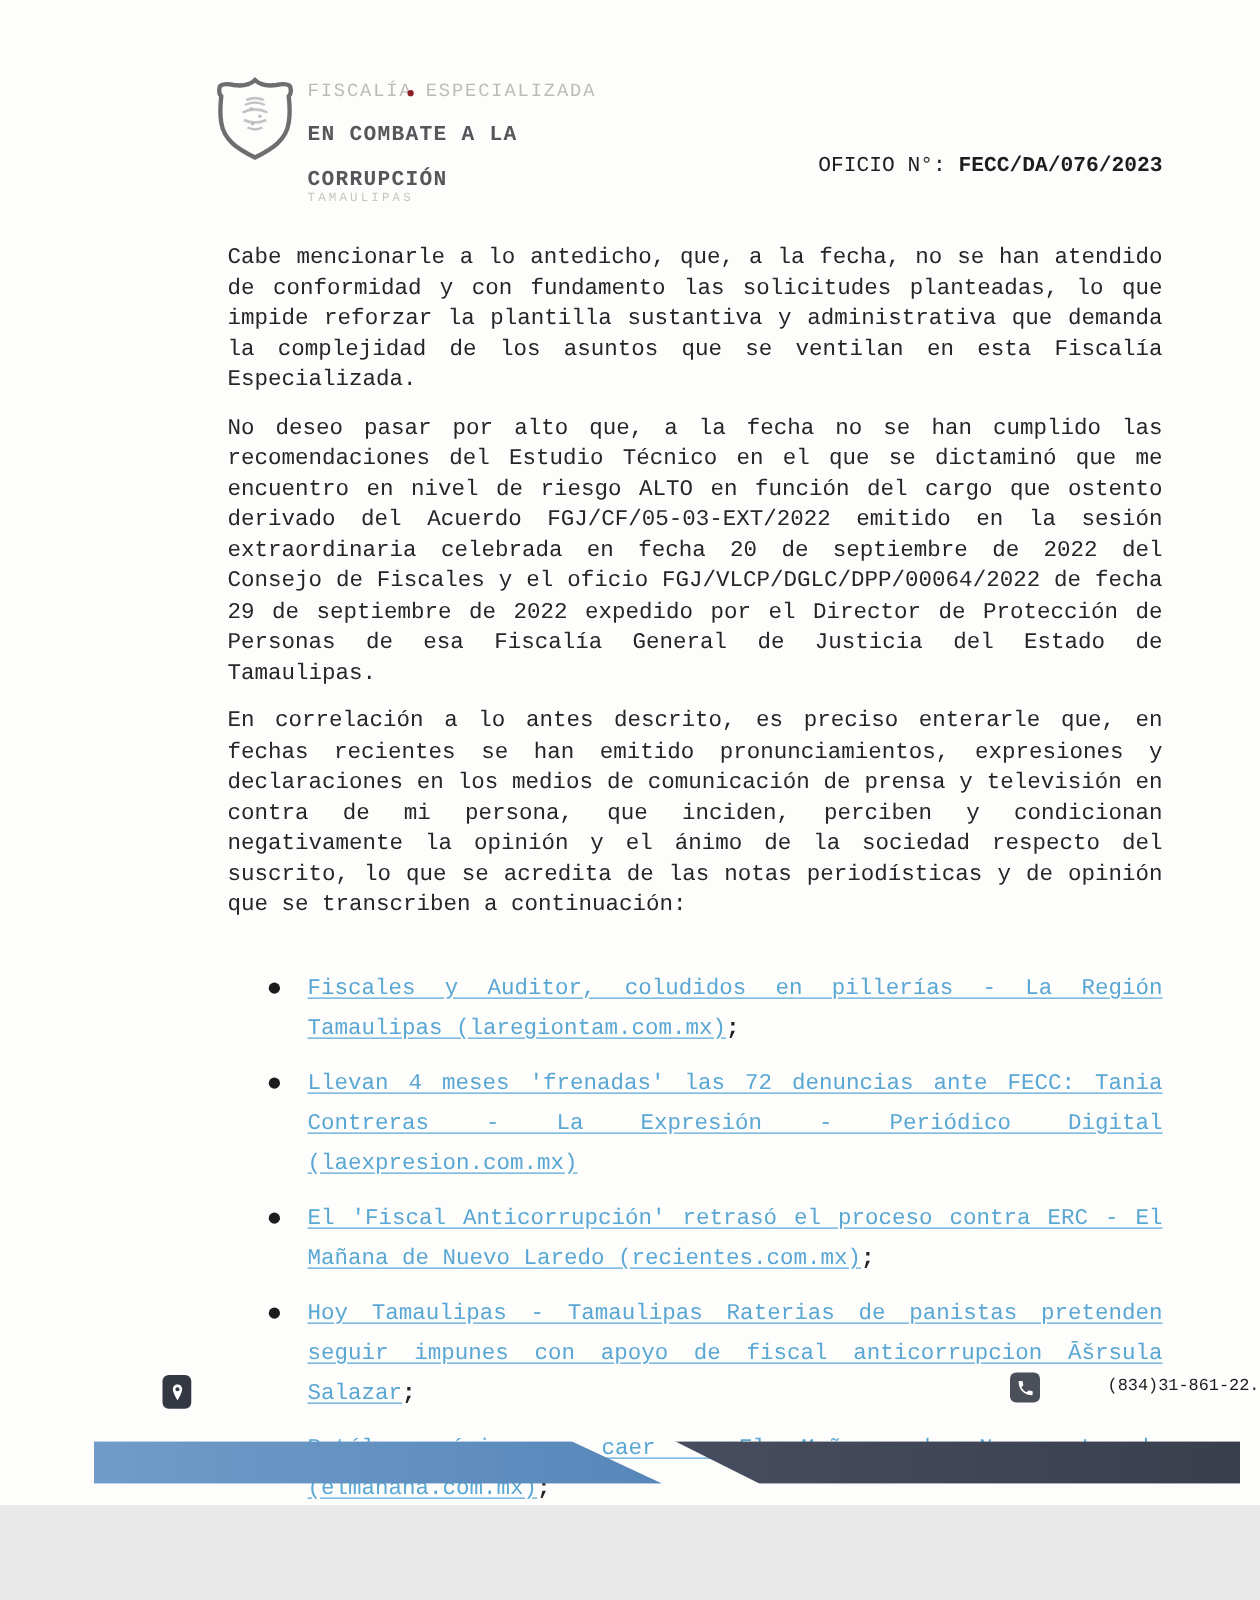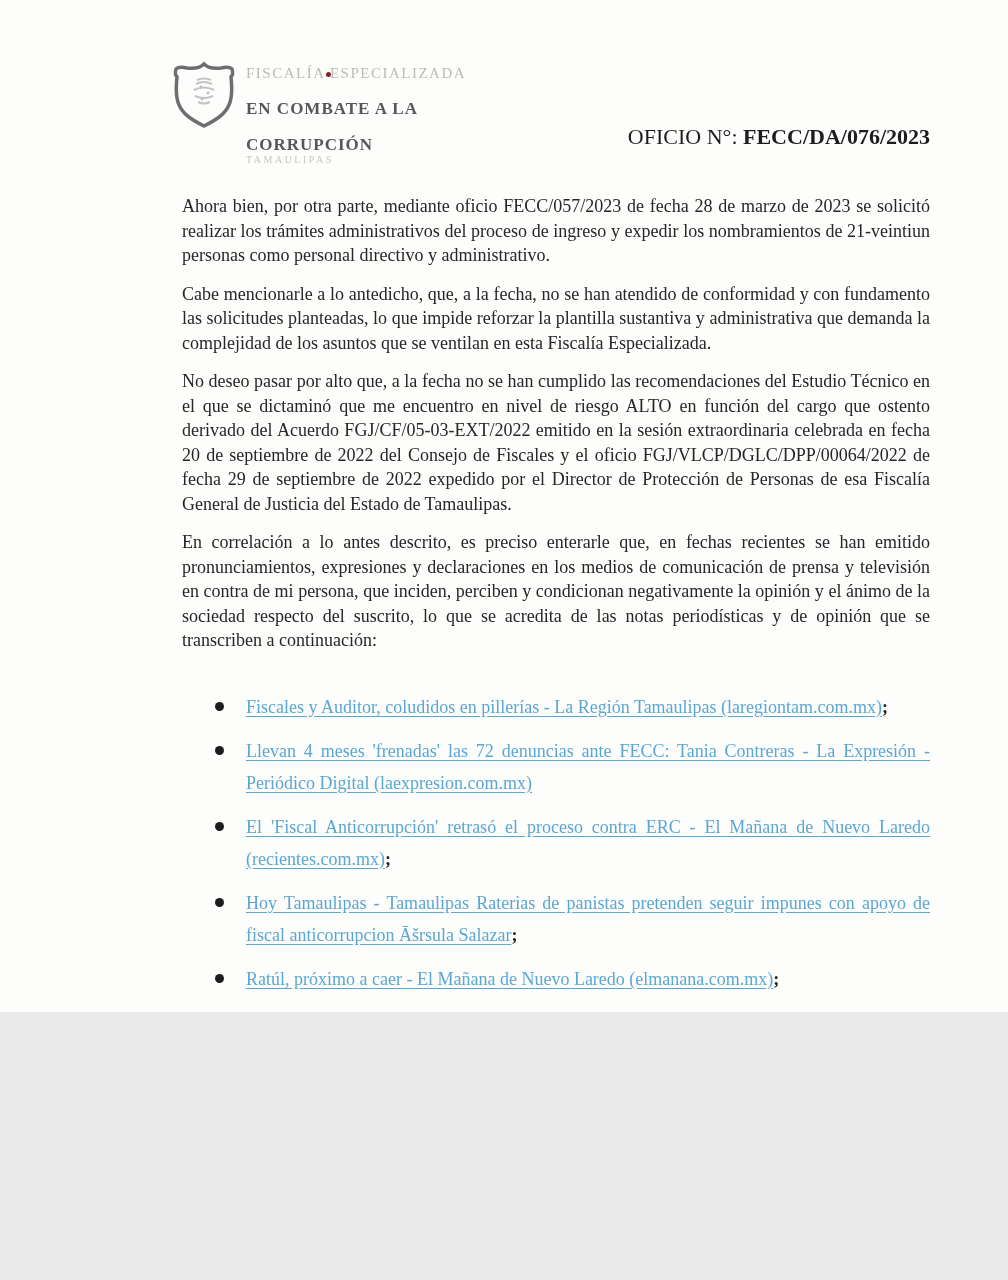--- a/index.html
+++ b/index.html
@@ -1,37 +1,37 @@
 <!DOCTYPE html>
 <html><head>
 <meta charset="utf-8">
 <style>
   html,body{margin:0;padding:0;background:#e9e9e9;}
   .page{
     position:relative;
-    width:1008px;height:1012px;
+    width:1008px;height:1204px;
     margin:0 auto;
     background:#fdfdfc;
-    font-family:Liberation Serif, serif;
+    font-family:Liberation Mono, monospace;
     color:#1f1f1f;
     overflow:hidden;
   }
 
   
   .logo{position:absolute;left:168px;top:58px;display:flex;align-items:flex-start;}
   .logo svg{display:block;}
   .logo-text{margin-left:6px;padding-top:8px;line-height:1.05;position:relative;}
   .logo-l1{font-size:15px;letter-spacing:1.5px;color:#bcbbb8;font-weight:500;}
   .logo-l2,.logo-l3{font-size:17px;font-weight:700;color:#56575a;letter-spacing:1px;margin-top:18px;}
   .logo-l4{font-size:10px;letter-spacing:2.5px;color:#c7c6c3;margin-top:2px;}
   .reddot{position:absolute;left:80px;top:14px;width:5px;height:5px;border-radius:50%;background:#8c1f24;}
 
   .oficio{
     position:absolute;right:78px;top:124px;
-    font-size:22px;color:#1d1d1d;
+    font-size:17px;color:#1d1d1d;
   }
   .oficio .b{font-weight:700;}
 
   
   .body{
     position:absolute;left:182px;right:78px;top:194px;
     font-size:18px;line-height:24.5px;text-align:justify;
     color:#262626;
   }
   .body p{margin:0 0 14px 0;}
@@ -112,21 +112,20 @@
       <div class="logo-l4">TAMAULIPAS</div>
       <div class="reddot"></div>
     </div>
   </div>
 
   <div class="oficio">
     <span>OFICIO N°: </span><span class="b">FECC/DA/076/2023</span>
   </div>
 
   <div class="body">
-    <p>Ahora bien, por otra parte, mediante oficio FECC/057/2023 de fecha 28 de marzo de 2023 se solicitó realizar los trámites administrativos del proceso de ingreso y expedir los nombramientos de 21-veintiun personas como personal directivo y administrativo.</p>
     <p>Cabe mencionarle a lo antedicho, que, a la fecha, no se han atendido de conformidad y con fundamento las solicitudes planteadas, lo que impide reforzar la plantilla sustantiva y administrativa que demanda la complejidad de los asuntos que se ventilan en esta Fiscalía Especializada.</p>
     <p>No deseo pasar por alto que, a la fecha no se han cumplido las recomendaciones del Estudio Técnico en el que se dictaminó que me encuentro en nivel de riesgo ALTO en función del cargo que ostento derivado del Acuerdo FGJ/CF/05-03-EXT/2022 emitido en la sesión extraordinaria celebrada en fecha 20 de septiembre de 2022 del Consejo de Fiscales y el oficio FGJ/VLCP/DGLC/DPP/00064/2022 de fecha 29 de septiembre de 2022 expedido por el Director de Protección de Personas de esa Fiscalía General de Justicia del Estado de Tamaulipas.</p>
     <p>En correlación a lo antes descrito, es preciso enterarle que, en fechas recientes se han emitido pronunciamientos, expresiones y declaraciones en los medios de comunicación de prensa y televisión en contra de mi persona, que inciden, perciben y condicionan negativamente la opinión y el ánimo de la sociedad respecto del suscrito, lo que se acredita de las notas periodísticas y de opinión que se transcriben a continuación:</p>
 
     <ul class="links">
       <li><a class="doclink">Fiscales y Auditor, coludidos en pillerías - La Región Tamaulipas (laregiontam.com.mx)</a><span class="suffix">;</span></li>
       <li><a class="doclink">Llevan 4 meses 'frenadas' las 72 denuncias ante FECC: Tania Contreras - La Expresión - Periódico Digital (laexpresion.com.mx)</a><span class="suffix"></span></li>
       <li><a class="doclink">El 'Fiscal Anticorrupción' retrasó el proceso contra ERC - El Mañana de Nuevo Laredo (recientes.com.mx)</a><span class="suffix">;</span></li>
       <li><a class="doclink">Hoy Tamaulipas - Tamaulipas Raterias de panistas pretenden seguir impunes con apoyo de fiscal anticorrupcion Āšrsula Salazar</a><span class="suffix">;</span></li>
       <li><a class="doclink">Ratúl, próximo a caer - El Mañana de Nuevo Laredo (elmanana.com.mx)</a><span class="suffix">;</span></li>

